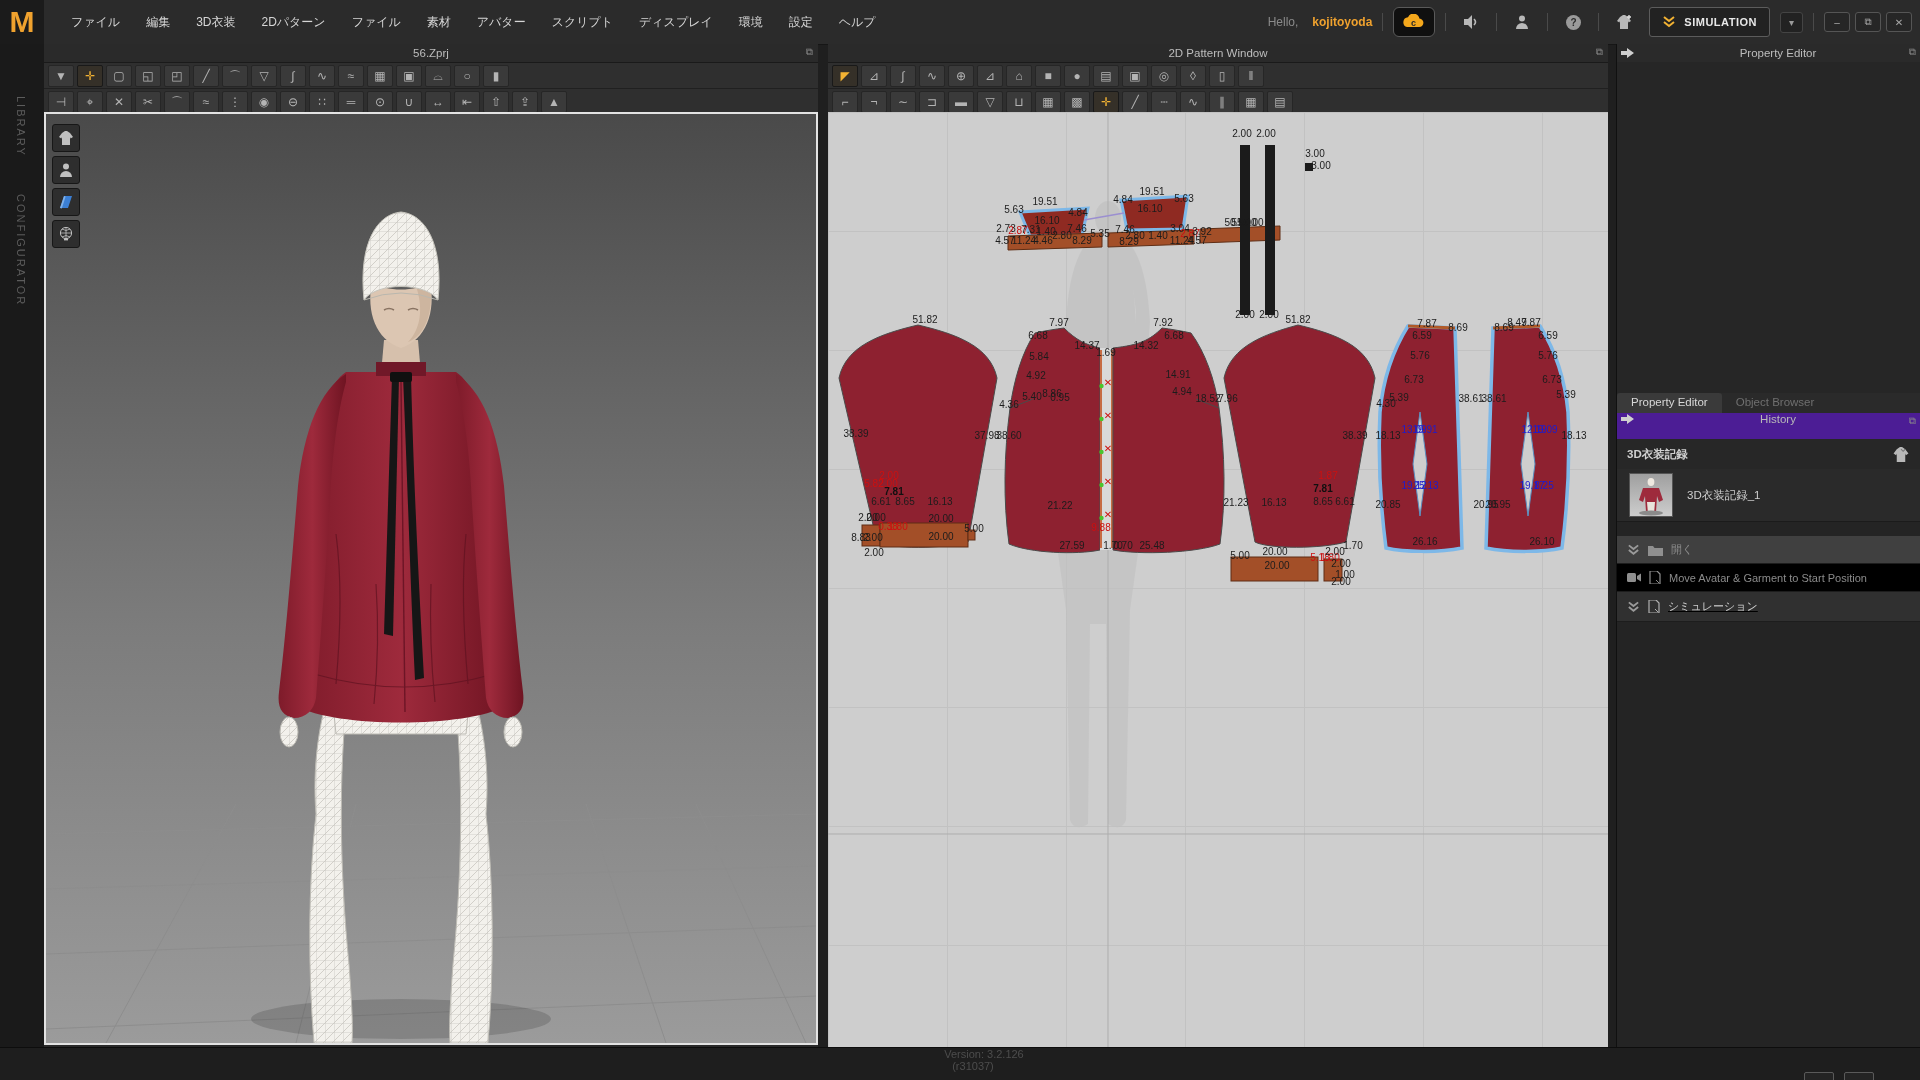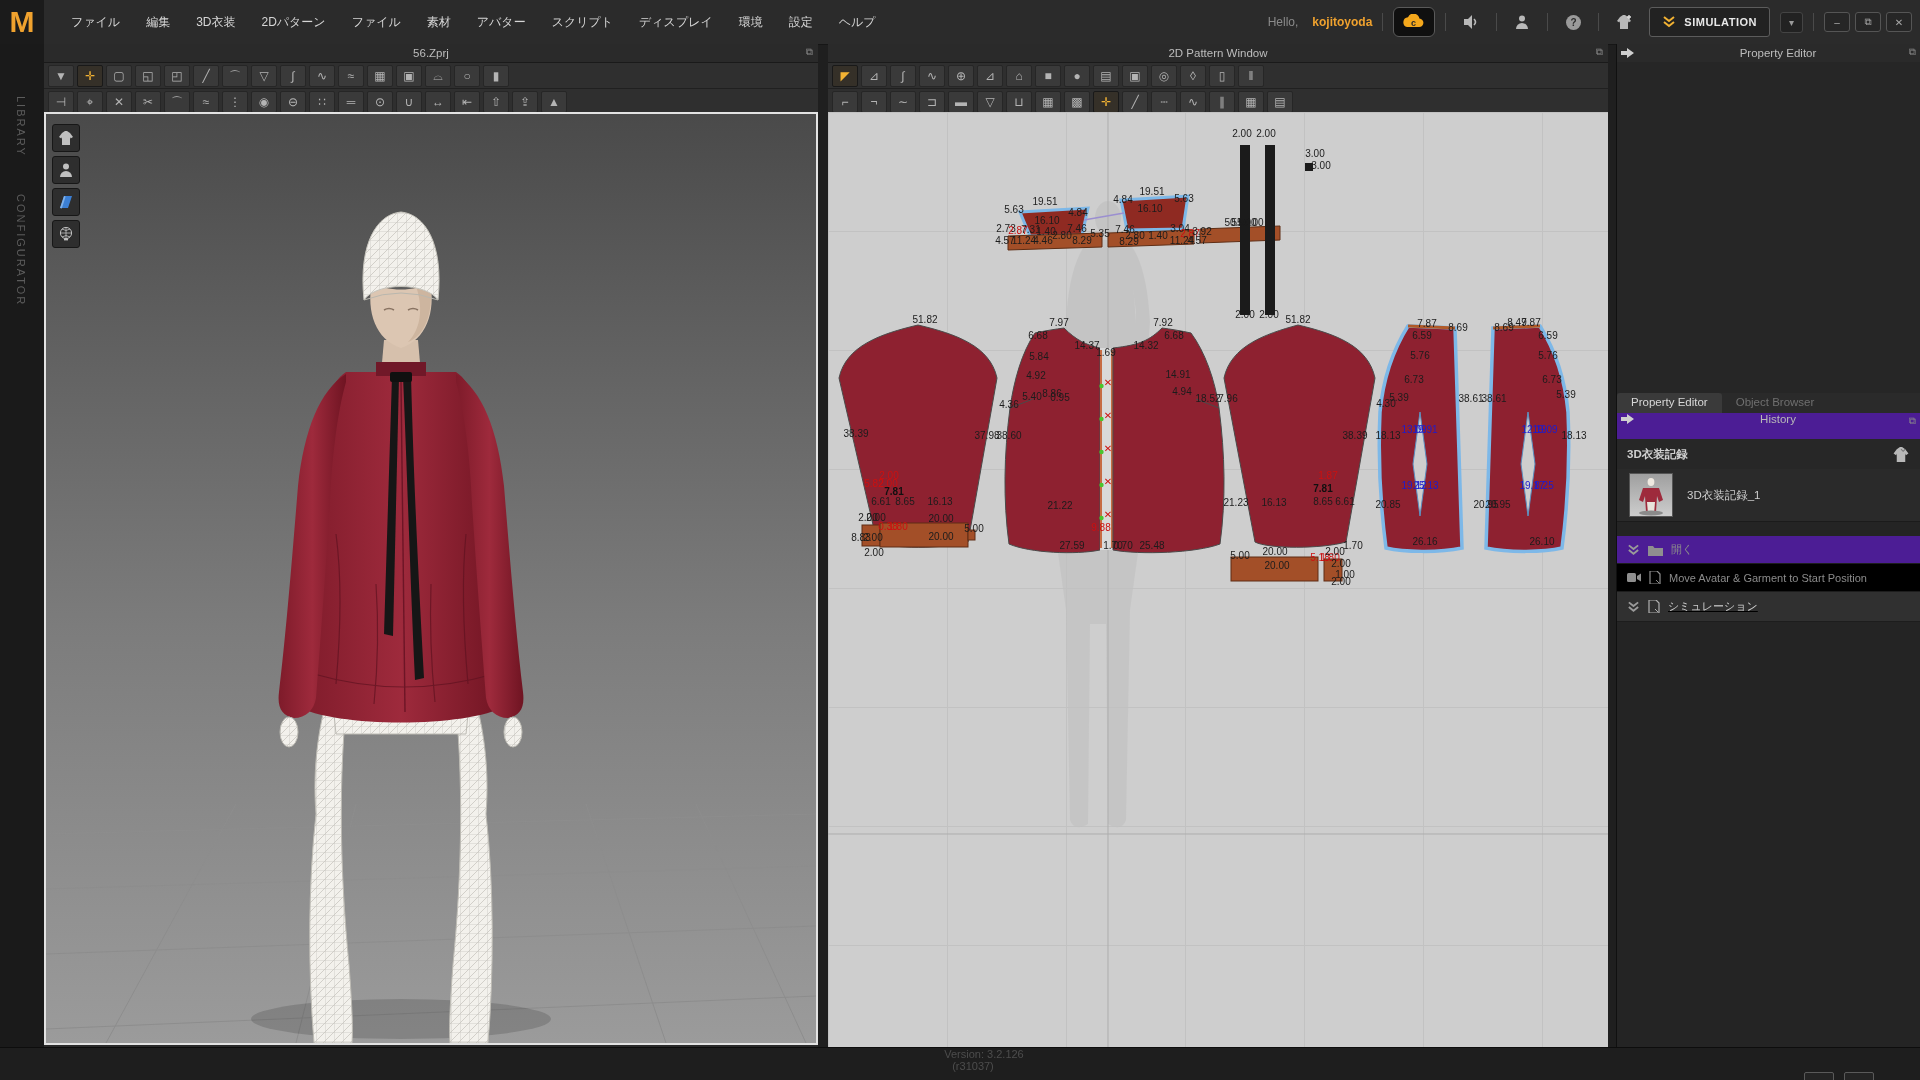--- a/index.html
+++ b/index.html
@@ -581,21 +581,21 @@
         <svg width="42" height="42" viewBox="0 0 42 42">
             <ellipse cx="21" cy="8" rx="3.4" ry="4" fill="#efe9e0"></ellipse>
             <path d="M13,14 h16 l4,12 -4,2 -2,-6 -1,16 h-10 l-1,-16 -2,6 -4,-2 Z" fill="#9e2a3c"></path>
             <path d="M17,28 h8 l-1,12 h-6 Z" fill="#e8e4dc"></path>
             <ellipse cx="21" cy="39" rx="12" ry="2.6" fill="#8b8b8b"></ellipse>
           </svg>
       </div>
       <span id="rp-itemlabel">3D衣装記録_1</span>
     </div>
 
-    <div class="rp-row" style="top:492px;background:#4c1d95;">
+    <div class="rp-row" style="top:492px;background:#404040;">
       <svg width="13" height="12" viewBox="0 0 14 12">
           <path d="M2,1 L7,5 12,1 M2,6 L7,10 12,6" stroke="#9a9a9a" stroke-width="2" fill="none"></path>
         </svg>
       <svg width="15" height="12" viewBox="0 0 15 12">
           <path d="M0,2 h5 l1.5,2 H15 v8 H0 Z" fill="#8f8f8f"></path>
         </svg>
       <span class="txt">開く</span>
     </div>
     <div class="rp-row" style="top:520px;background:#000000;">
       <svg width="14" height="11" viewBox="0 0 14 11">

